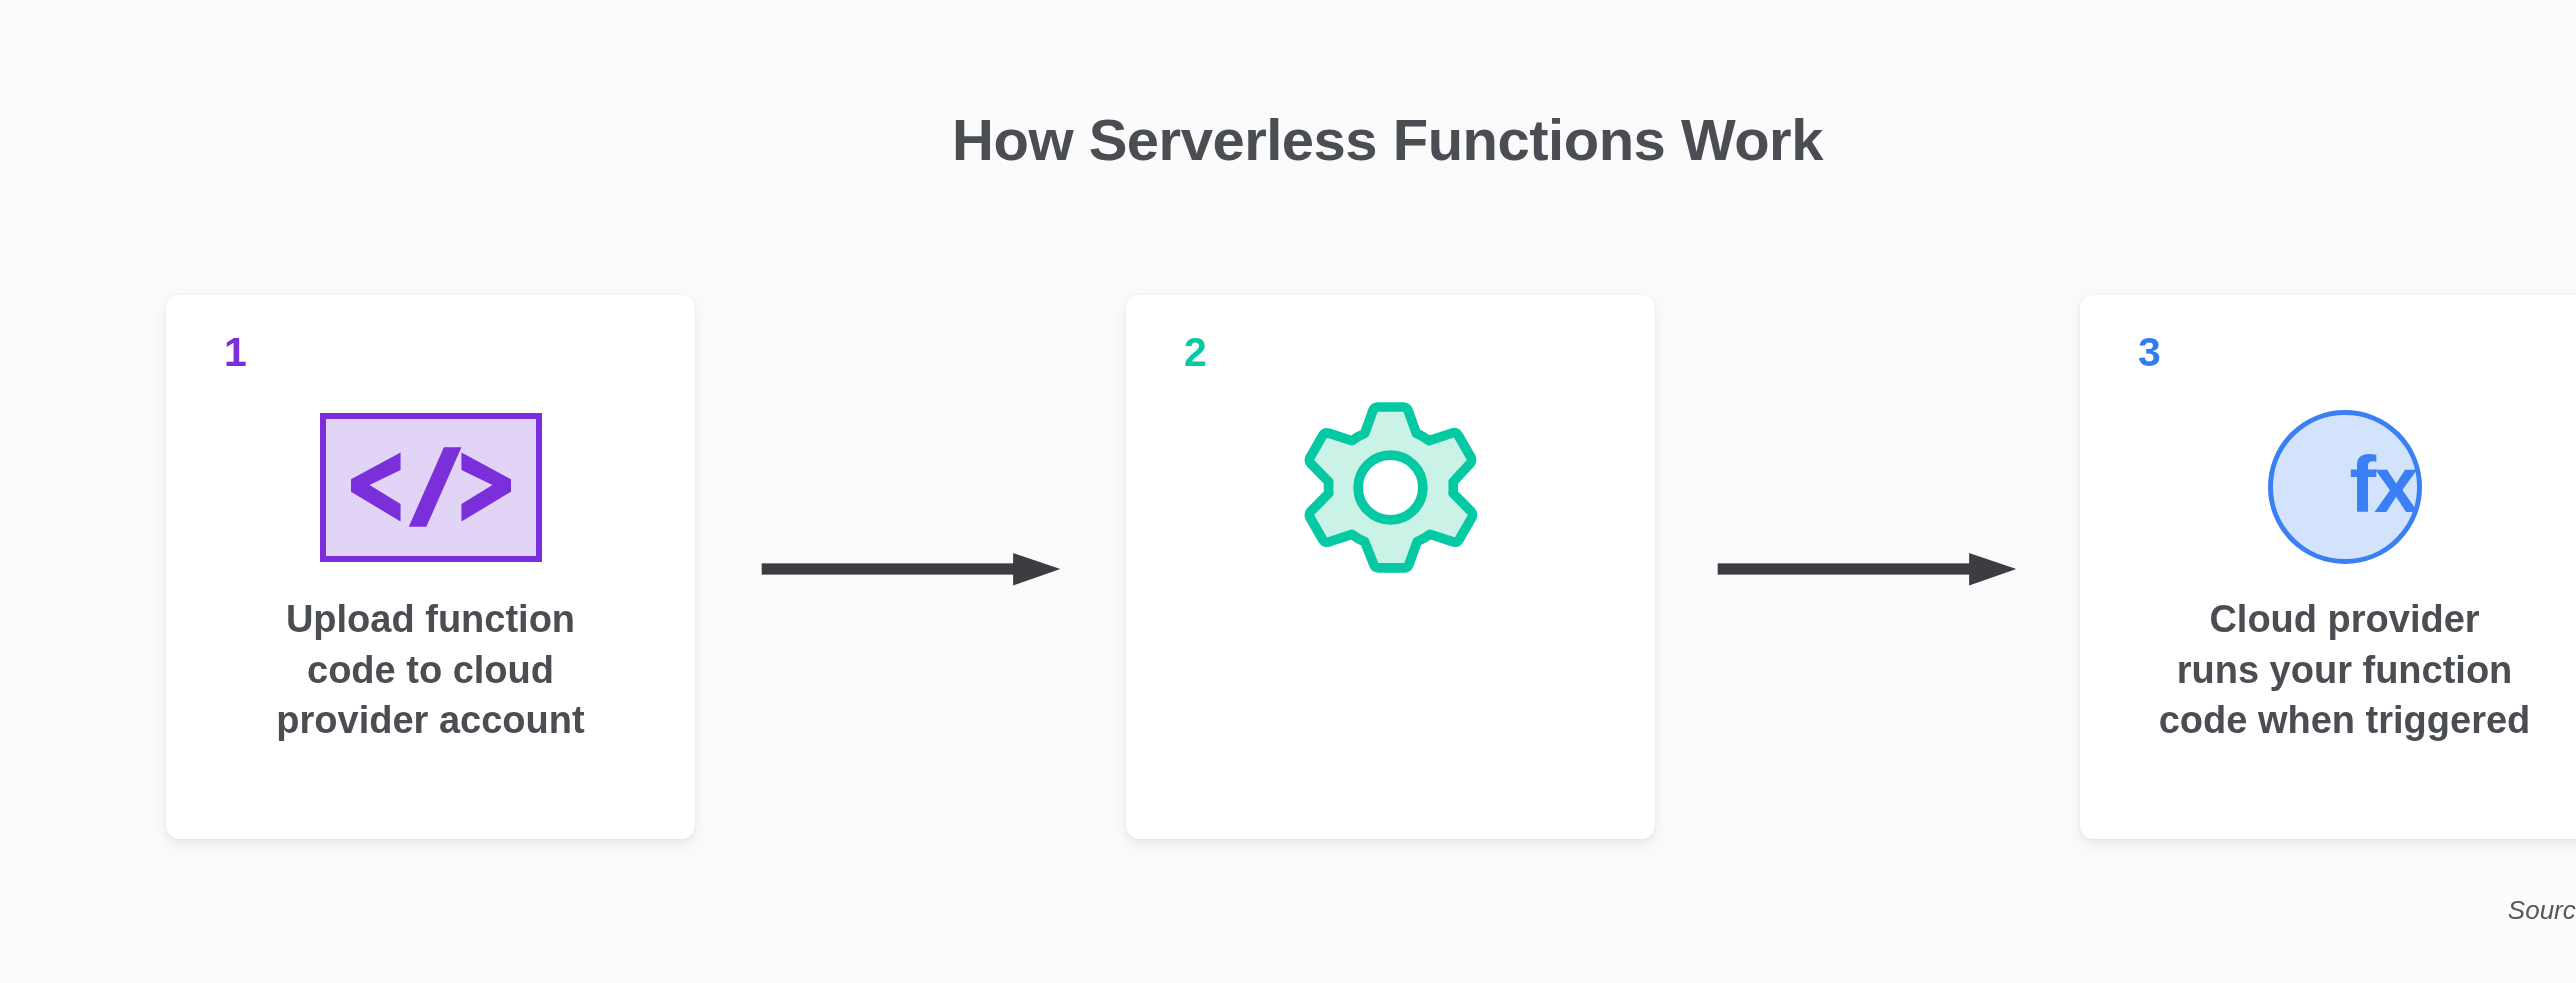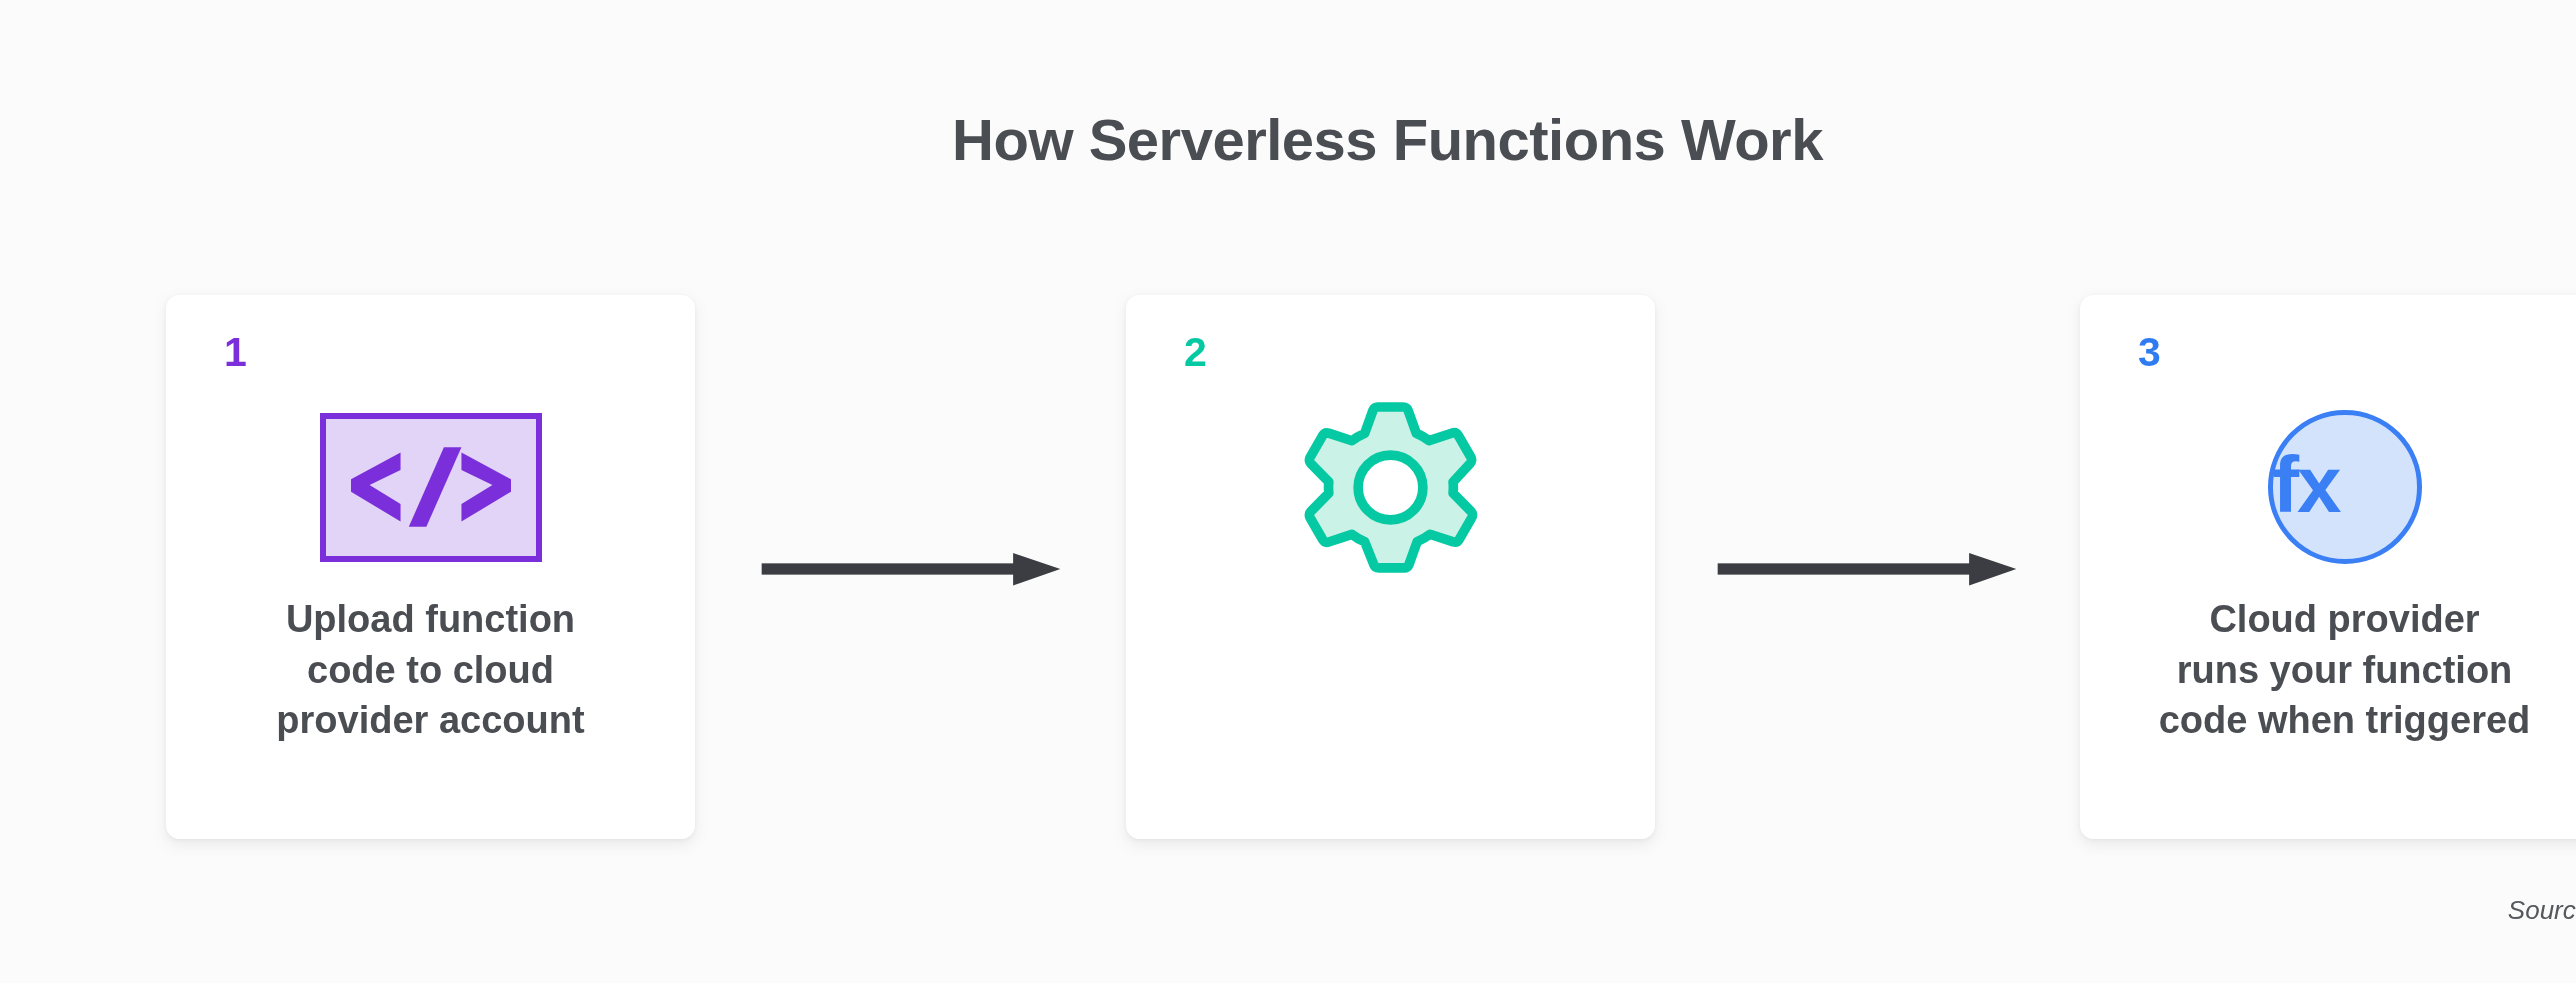--- a/index.html
+++ b/index.html
@@ -104,21 +104,21 @@
   
   .fx-circle {
     width: 154px;
     height: 154px;
     border-radius: 50%;
     background: #D3E3FC;
     border: 5.7px solid #3B7FF5;
     box-sizing: border-box;
     display: flex;
     align-items: center;
-    justify-content: flex-start;
+    justify-content: flex-end;
   }
   .fx-text {
     font-family: "Liberation Sans", sans-serif;
     font-size: 80px;
     font-weight: bold;
     color: #3B7FF5;
     line-height: 1;
     letter-spacing: -2.1px;
     transform: translateY(-2.1px);
   }

